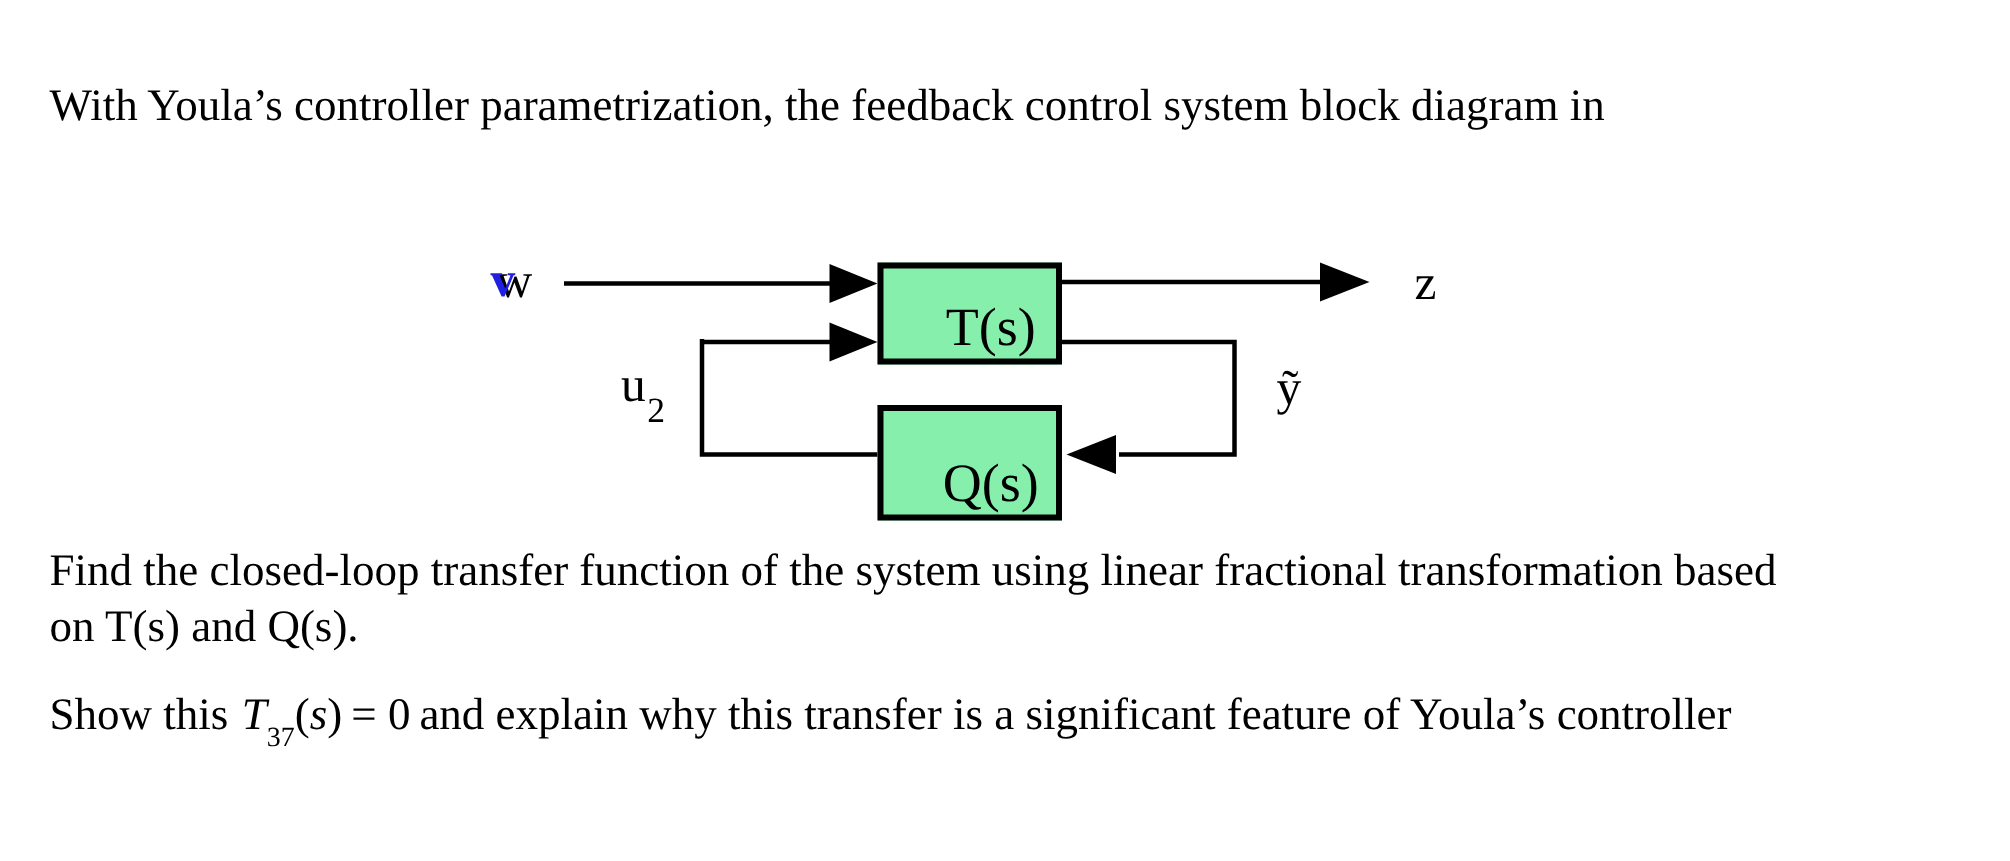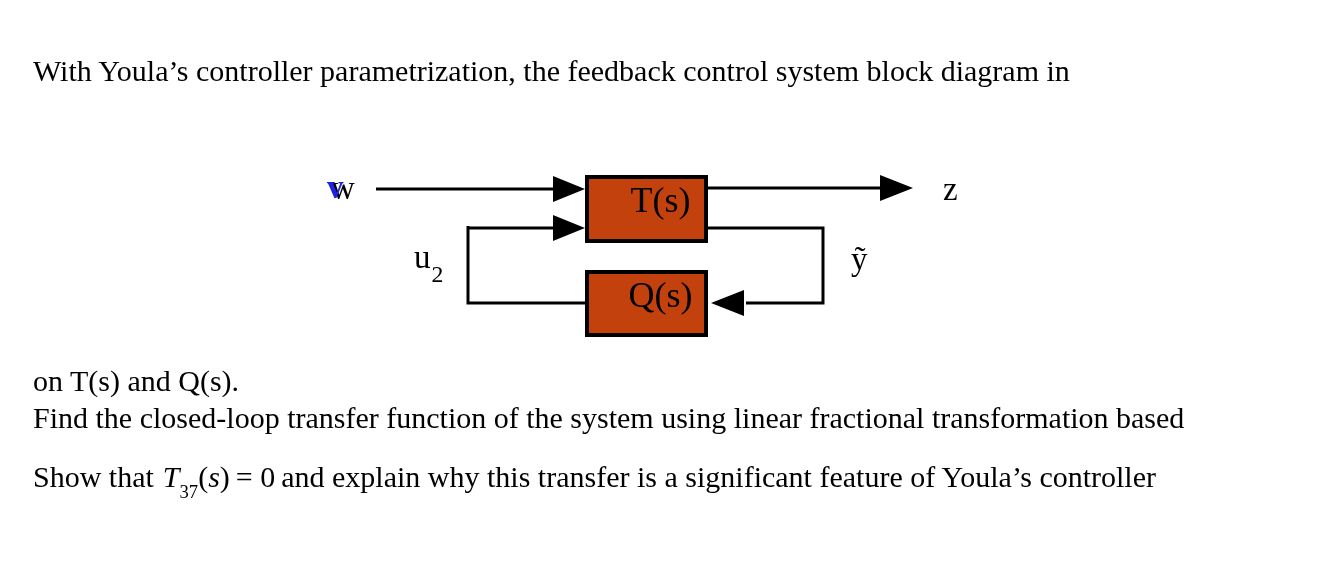--- a/index.html
+++ b/index.html
@@ -28,29 +28,29 @@
   .math i { font-style: italic; }
   .math sub { font-size: 0.62em; position: relative; top: 4px; left: 0px; }
   .math .eq { margin-left: 6px; }
 
   
   #diagram-svg { position: absolute; left: 0; top: 0; pointer-events: none; }
   .block {
     position: absolute;
     box-sizing: border-box;
     border: 4px solid #000;
-    background: #c2410c;
+    background: #86efac;
     display: flex;
-    align-items: flex-start;
+    align-items: flex-end;
     justify-content: center;
     font-size: 36px;
     padding-left: 28px;
   }
   #t-block { left: 585px; top: 139px; width: 123px; height: 68px; }
-  #q-block { left: 585px; top: 234px; width: 123px; height: 67px; }
+  #q-block { left: 585px; top: 234px; width: 123px; height: 77px; }
   .sig {
     position: absolute;
     font-size: 33px;
     line-height: 1;
     white-space: nowrap;
   }
   #sig-w { left: 331px; top: 136px; }
   #sig-w .overlay {
     position: absolute;
     left: -4px;
@@ -107,21 +107,21 @@
 
   <div class="sig" id="sig-u2">
     <span>u</span><sub>2</sub>
   </div>
 
   <div class="sig" id="sig-y">
     <span>ỹ</span>
   </div>
 
   <div class="para" id="para-find">
+    <div>Find the closed-loop transfer function of the system using linear fractional transformation based</div>
     <div>on T(s) and Q(s).</div>
-    <div>Find the closed-loop transfer function of the system using linear fractional transformation based</div>
   </div>
 
   <div class="para" id="para-show">
-    <div><span>Show that</span><span class="math"><i>T</i><sub>37</sub><span>(</span><i>s</i><span>)</span><span class="eq">= 0</span></span><span>and explain why this transfer is a significant feature of Youla’s controller</span></div>
+    <div><span>Show this</span><span class="math"><i>T</i><sub>37</sub><span>(</span><i>s</i><span>)</span><span class="eq">= 0</span></span><span>and explain why this transfer is a significant feature of Youla’s controller</span></div>
   </div>
 
 </div>
 
 </body></html>

